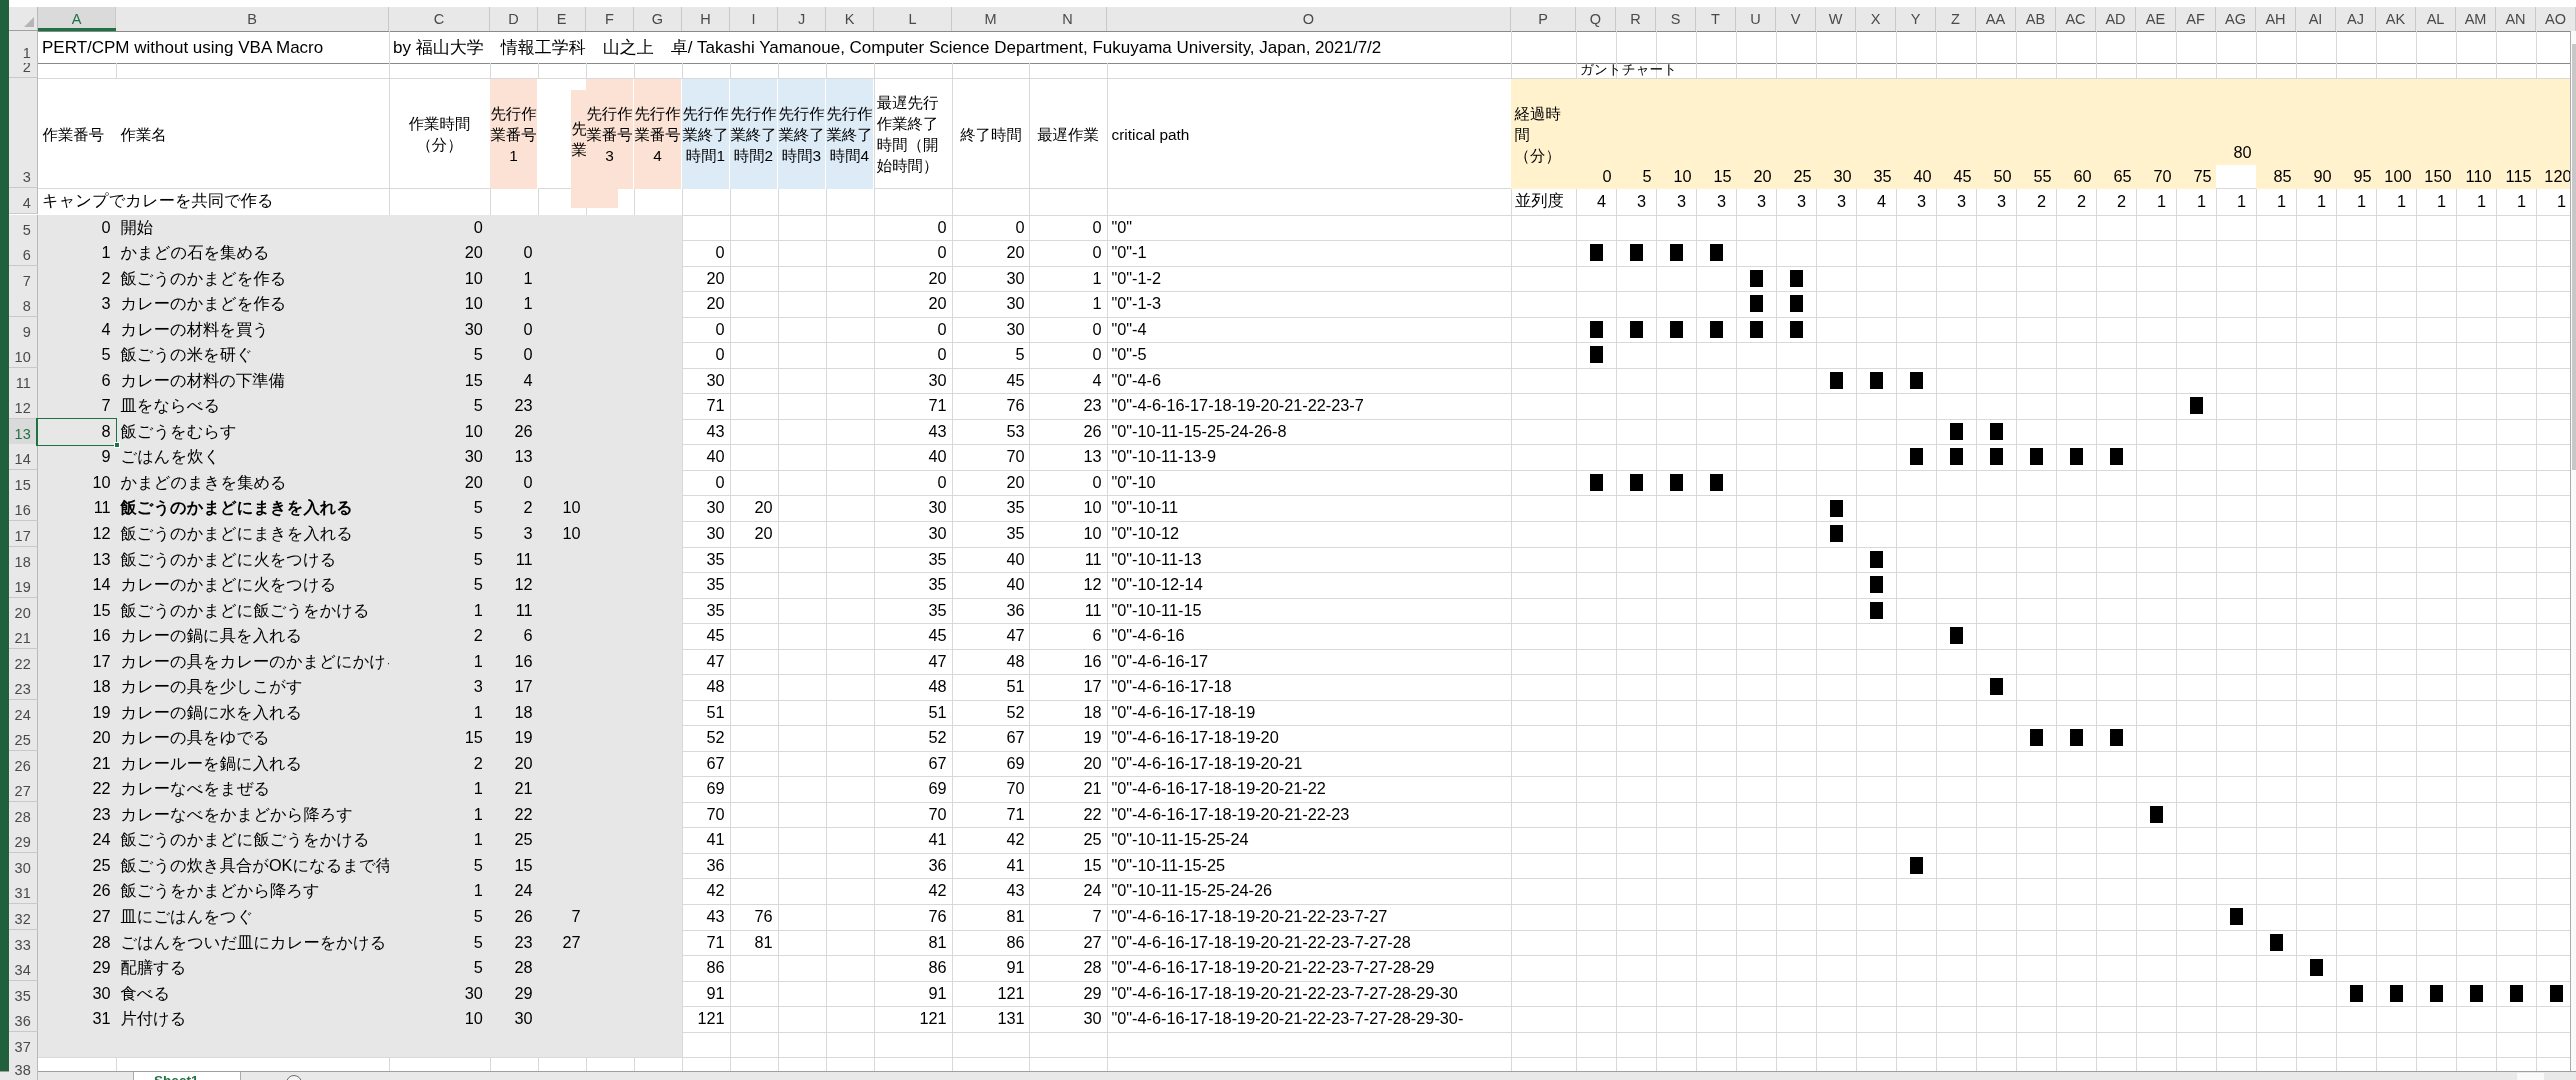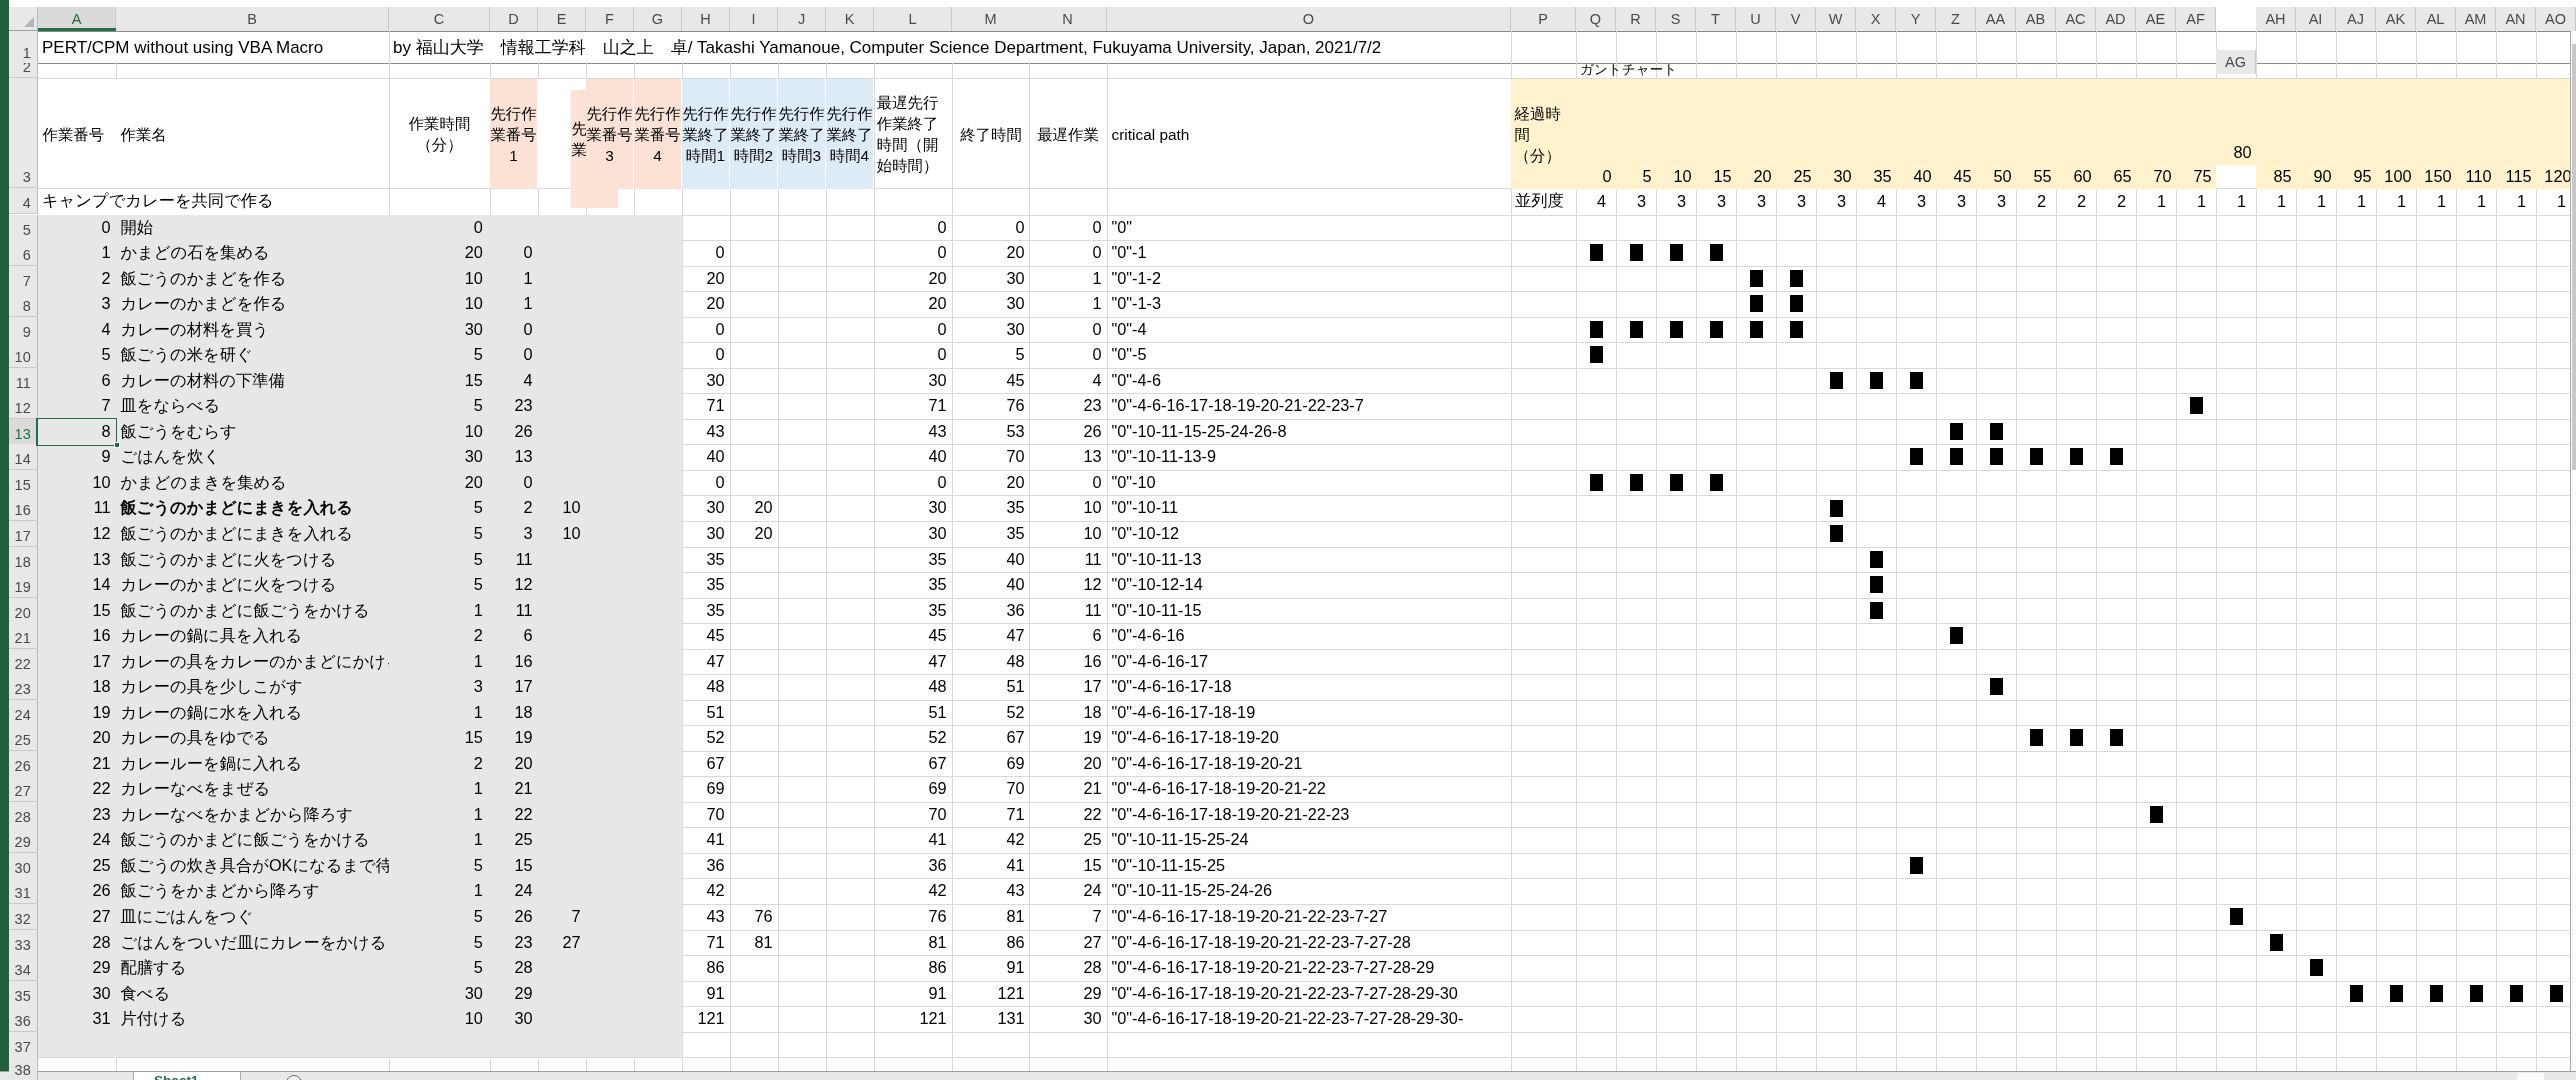--- a/index.html
+++ b/index.html
@@ -177,21 +177,21 @@
       <div class="colhdr" style="left: 1816px; top: 7.2px; width: 40px; height: 23.5px; justify-content: center;">W</div>
       <div class="colhdr" style="left: 1856px; top: 7.2px; width: 40px; height: 23.5px; justify-content: center;">X</div>
       <div class="colhdr" style="left: 1896px; top: 7.2px; width: 40px; height: 23.5px; justify-content: center;">Y</div>
       <div class="colhdr" style="left: 1936px; top: 7.2px; width: 40px; height: 23.5px; justify-content: center;">Z</div>
       <div class="colhdr" style="left: 1976px; top: 7.2px; width: 40px; height: 23.5px; justify-content: center;">AA</div>
       <div class="colhdr" style="left: 2016px; top: 7.2px; width: 40px; height: 23.5px; justify-content: center;">AB</div>
       <div class="colhdr" style="left: 2056px; top: 7.2px; width: 40px; height: 23.5px; justify-content: center;">AC</div>
       <div class="colhdr" style="left: 2096px; top: 7.2px; width: 40px; height: 23.5px; justify-content: center;">AD</div>
       <div class="colhdr" style="left: 2136px; top: 7.2px; width: 40px; height: 23.5px; justify-content: center;">AE</div>
       <div class="colhdr" style="left: 2176px; top: 7.2px; width: 40px; height: 23.5px; justify-content: center;">AF</div>
-      <div class="colhdr" style="left: 2216px; top: 7.2px; width: 40px; height: 23.5px; justify-content: center; margin-top: 43px;">AG</div>
+      <div class="colhdr" style="left: 2216px; top: 7.2px; width: 40px; height: 23.5px; justify-content: center;">AG</div>
       <div class="colhdr" style="left: 2256px; top: 7.2px; width: 40px; height: 23.5px; justify-content: center;">AH</div>
       <div class="colhdr" style="left: 2296px; top: 7.2px; width: 40px; height: 23.5px; justify-content: center;">AI</div>
       <div class="colhdr" style="left: 2336px; top: 7.2px; width: 40px; height: 23.5px; justify-content: center;">AJ</div>
       <div class="colhdr" style="left: 2376px; top: 7.2px; width: 40px; height: 23.5px; justify-content: center;">AK</div>
       <div class="colhdr" style="left: 2416px; top: 7.2px; width: 40px; height: 23.5px; justify-content: center;">AL</div>
       <div class="colhdr" style="left: 2456px; top: 7.2px; width: 40px; height: 23.5px; justify-content: center;">AM</div>
       <div class="colhdr" style="left: 2496px; top: 7.2px; width: 40px; height: 23.5px; justify-content: center;">AN</div>
       <div class="colhdr" style="left: 2536px; top: 7.2px; width: 40px; height: 23.5px; justify-content: center;">AO</div>
       <div class="cell " style="left: 38px; top: 28px; width: 78px; height: 2.7px; background: rgb(30, 113, 69); z-index: 3;"></div>
       <div class="rowhdr" style="left: 9px; top: 31px; width: 29px; height: 33px; z-index: 3;">1</div>

